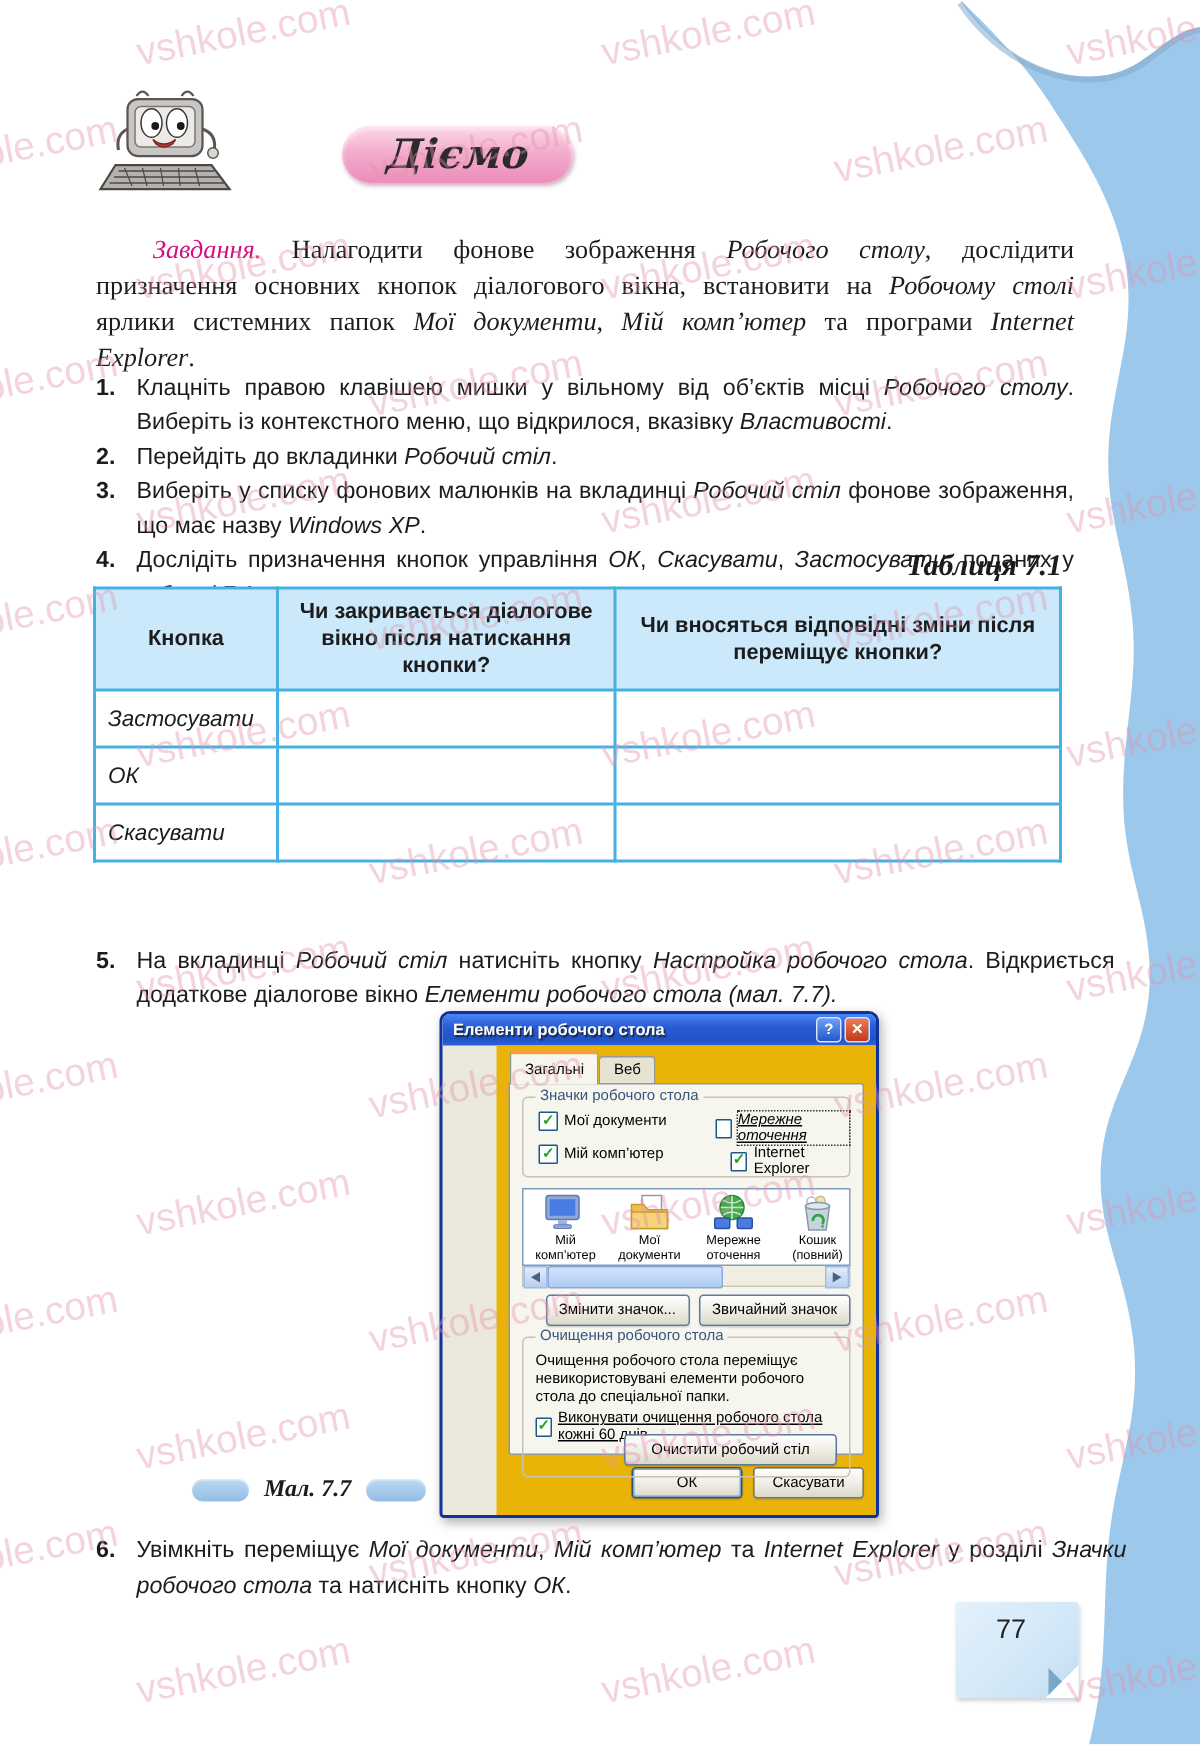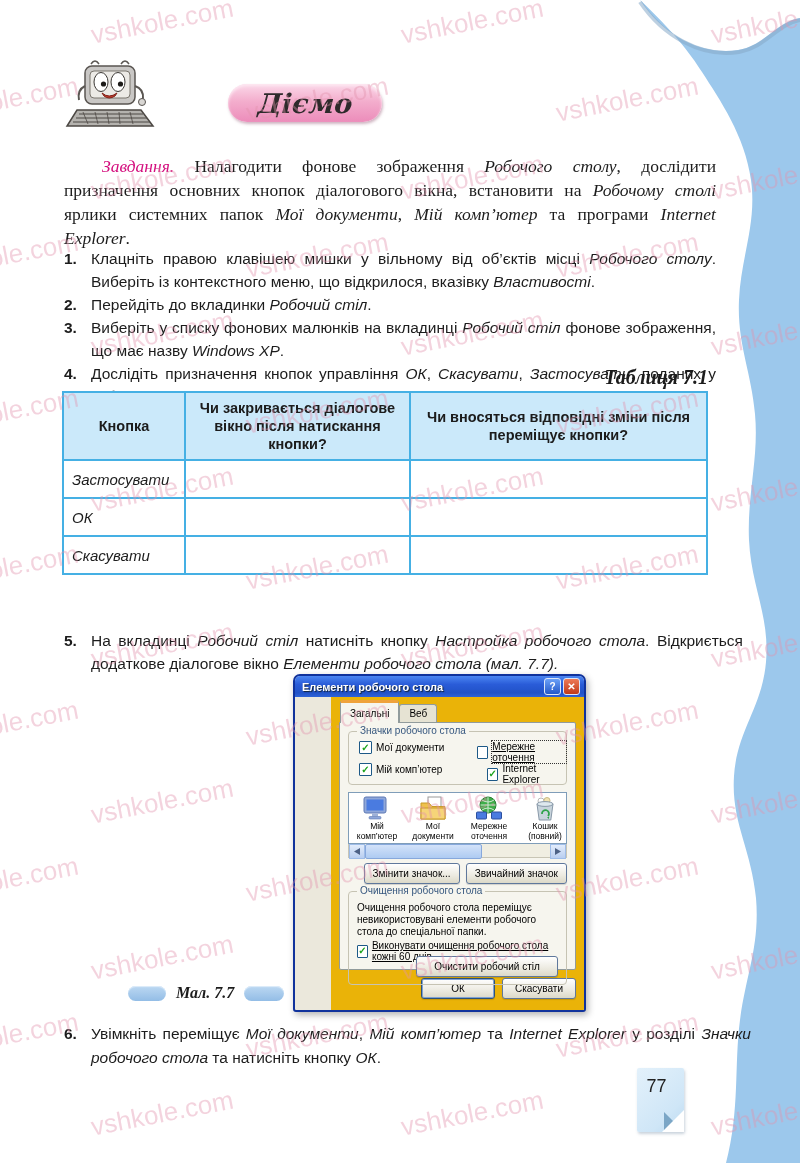--- a/index.html
+++ b/index.html
@@ -58,21 +58,21 @@
         font-size:17px;line-height:22.5px;text-align:justify;text-indent:38px;}
 
   
   .figcap{position:absolute;left:128px;top:984px;display:flex;align-items:center;gap:10px;}
   .pill{height:15px;border-radius:8px;background:linear-gradient(180deg,#bcd8f2,#93bde6);
         box-shadow:inset 0 1px 1px #e0eefa;}
   .pill.l{width:38px;} .pill.r{width:40px;}
   .figcap span.txt{font-family:"Liberation Serif",serif;font-style:italic;font-weight:bold;font-size:16px;}
 
   
-  .sticky{position:absolute;left:637px;top:1068px;width:47px;height:64px;z-index:12;}
+  .sticky{position:absolute;left:637px;top:1068px;width:82px;height:64px;z-index:12;}
   .sticky .note{position:absolute;inset:0;background:linear-gradient(135deg,#e3f1fb 0%,#cfe6f7 70%,#bcd9f0 100%);
                 border-radius:2px;box-shadow:1px 2px 3px rgba(80,110,140,.3);}
   .sticky .fold{position:absolute;right:0;bottom:0;width:0;height:0;
                 border-left:22px solid transparent;border-bottom:22px solid #ffffff;}
   .sticky .fold2{position:absolute;right:0;bottom:0;width:0;height:0;
                  border-right:20px solid transparent;border-bottom:20px solid #7ba6c6;}
   .sticky .num{position:absolute;left:0;right:8px;top:8px;text-align:center;font-size:18px;color:#222;}
 
   
   .xp{position:absolute;left:293px;top:674px;width:289px;height:334px;z-index:11;
@@ -98,21 +98,21 @@
            border-radius:0 2px 2px 2px;padding:0 8px;}
   .group{position:relative;border:1px solid #c6c3b3;border-radius:4px;margin-top:8px;}
   .group .glabel{position:absolute;top:-7px;left:8px;background:#f6f5ee;padding:0 3px;color:#35567e;}
   .g-icons{height:52px;}
   .cbrow{position:absolute;display:flex;align-items:center;gap:4px;}
   .cb{width:11px;height:11px;background:#fff;border:1px solid #1d5987;border-radius:1px;
       display:flex;align-items:center;justify-content:center;}
   .cb .mk{color:#1ca31c;font-weight:bold;font-size:10px;line-height:1;}
   .cb-lbl{font-size:10px;}
   .cb-lbl.focus{outline:1px dotted #333;text-decoration:underline;}
-  .pos11{left:10px;top:9px;} .pos12{left:10px;top:31px;} .pos21{left:128px;top:9px;} .pos22{left:138px;top:31px;}
+  .pos11{left:10px;top:9px;} .pos12{left:10px;top:31px;} .pos21{left:128px;top:9px;font-style:italic;} .pos22{left:138px;top:31px;}
 
   .iconstrip{margin-top:7px;height:50px;background:#fff;border:1px solid #7f9db9;display:flex;
              overflow:hidden;}
   .icell{width:56px;flex:0 0 56px;display:flex;flex-direction:column;align-items:center;padding-top:3px;}
   .icell .lab{font-size:8.5px;line-height:9.5px;text-align:center;white-space:nowrap;}
   .scroll{height:13px;display:flex;border:1px solid #c8c5b5;border-top:none;background:#f0eee2;}
   .sc-btn{width:14px;height:100%;background:linear-gradient(180deg,#e2ecfb,#b9cef0);
           border:1px solid #9ebce8;display:flex;align-items:center;justify-content:center;}
   .sc-track{flex:1;position:relative;}
   .sc-thumb{position:absolute;left:0;top:0;height:100%;width:62%;

